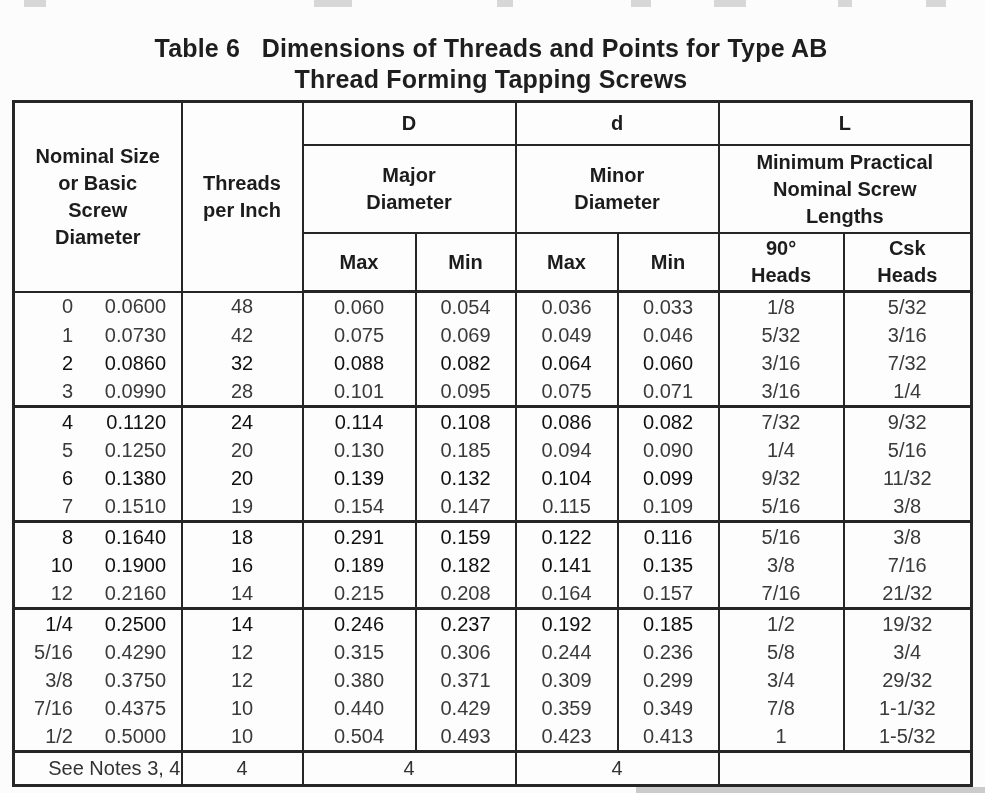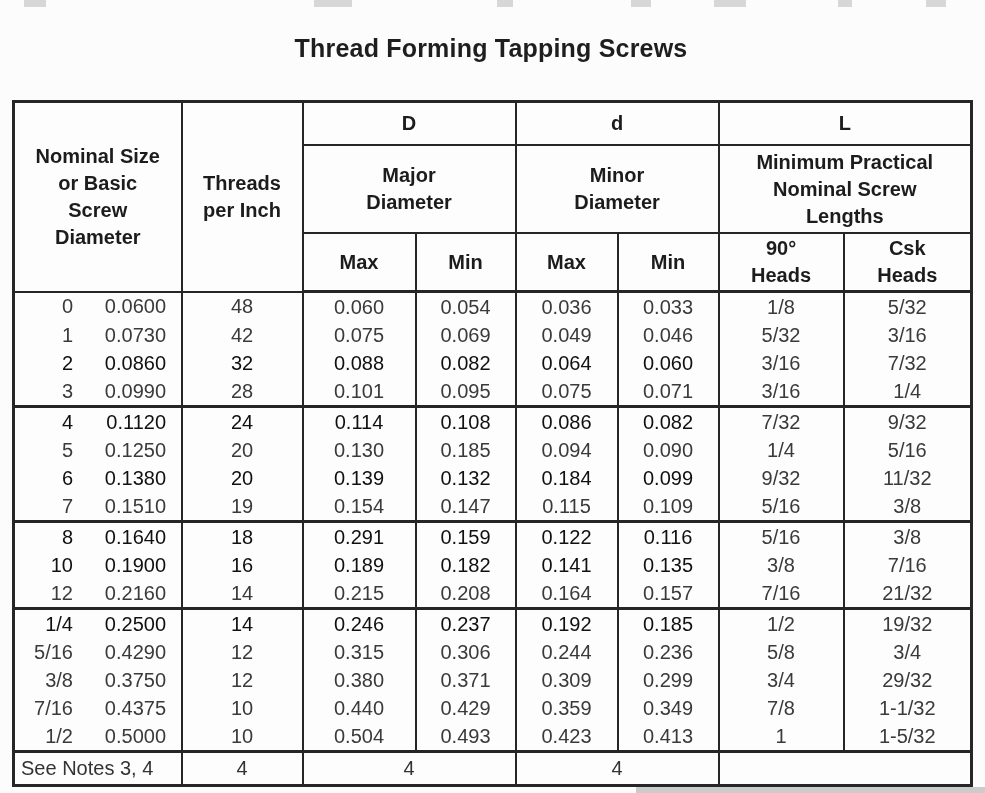--- a/index.html
+++ b/index.html
@@ -48,21 +48,21 @@
 
   .dim td.c-nominal { text-align:left; }
   .dim td.c-nominal .size  { display:inline-block; width:58px; text-align:right; }
   .dim td.c-nominal .basic { display:inline-block; width:93px; text-align:right; }
 
   .dim tfoot td {
     height:31px; font-size:20px; color:#333;
     text-align:center; vertical-align:middle;
     border-top:3px solid #262626;
   }
-  .dim tfoot td.f-notes { text-align:left; padding-left:6px; }
+  .dim tfoot td.f-notes { text-align:right; padding-left:6px; }
 
   .bottom-shadow {
     position:absolute; left:636px; top:787px; width:349px; height:6px;
     background:#cbcbcb;
   }
 </style>
 </head>
 <body>
 
 <div class="canvas">
@@ -71,20 +71,21 @@
     <span style="left:24px;width:22px"></span>
     <span style="left:314px;width:38px"></span>
     <span style="left:497px;width:16px"></span>
     <span style="left:631px;width:20px"></span>
     <span style="left:714px;width:32px"></span>
     <span style="left:838px;width:14px"></span>
     <span style="left:926px;width:20px"></span>
   </div>
 
   <div class="title">
+    <div class="line">Table 6   Dimensions of Threads and Points for Type AB</div>
     <div class="line">Thread Forming Tapping Screws</div>
   </div>
 
   <table class="dim">
     <colgroup>
       <col style="width:168px">
         <col style="width:121px">
       <col style="width:113px">
         <col style="width:100px">
       <col style="width:102px">
@@ -183,21 +184,21 @@
           <td>0.094</td>
           <td>0.090</td>
           <td>1/4</td>
           <td>5/16</td>
         </tr>
         <tr>
           <td class="b c-nominal"><span class="size">6</span><span class="basic">0.1380</span></td>
           <td class="b">20</td>
           <td class="b">0.139</td>
           <td class="b">0.132</td>
-          <td class="b">0.184</td>
+          <td class="b">0.104</td>
           <td class="b">0.099</td>
           <td>9/32</td>
           <td>11/32</td>
         </tr>
         <tr>
           <td class="c-nominal"><span class="size">7</span><span class="basic">0.1510</span></td>
           <td>19</td>
           <td>0.154</td>
           <td>0.147</td>
           <td>0.115</td>

